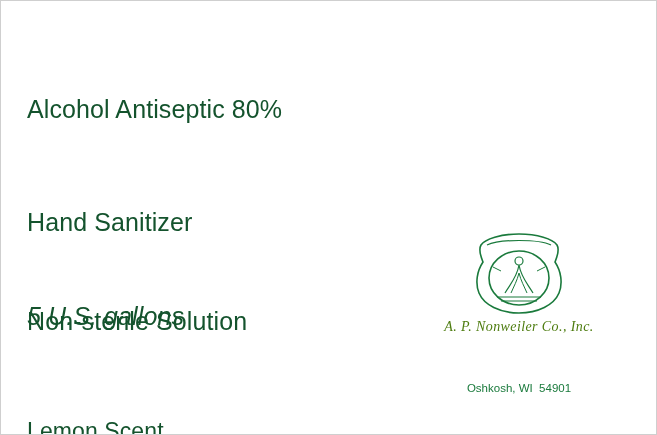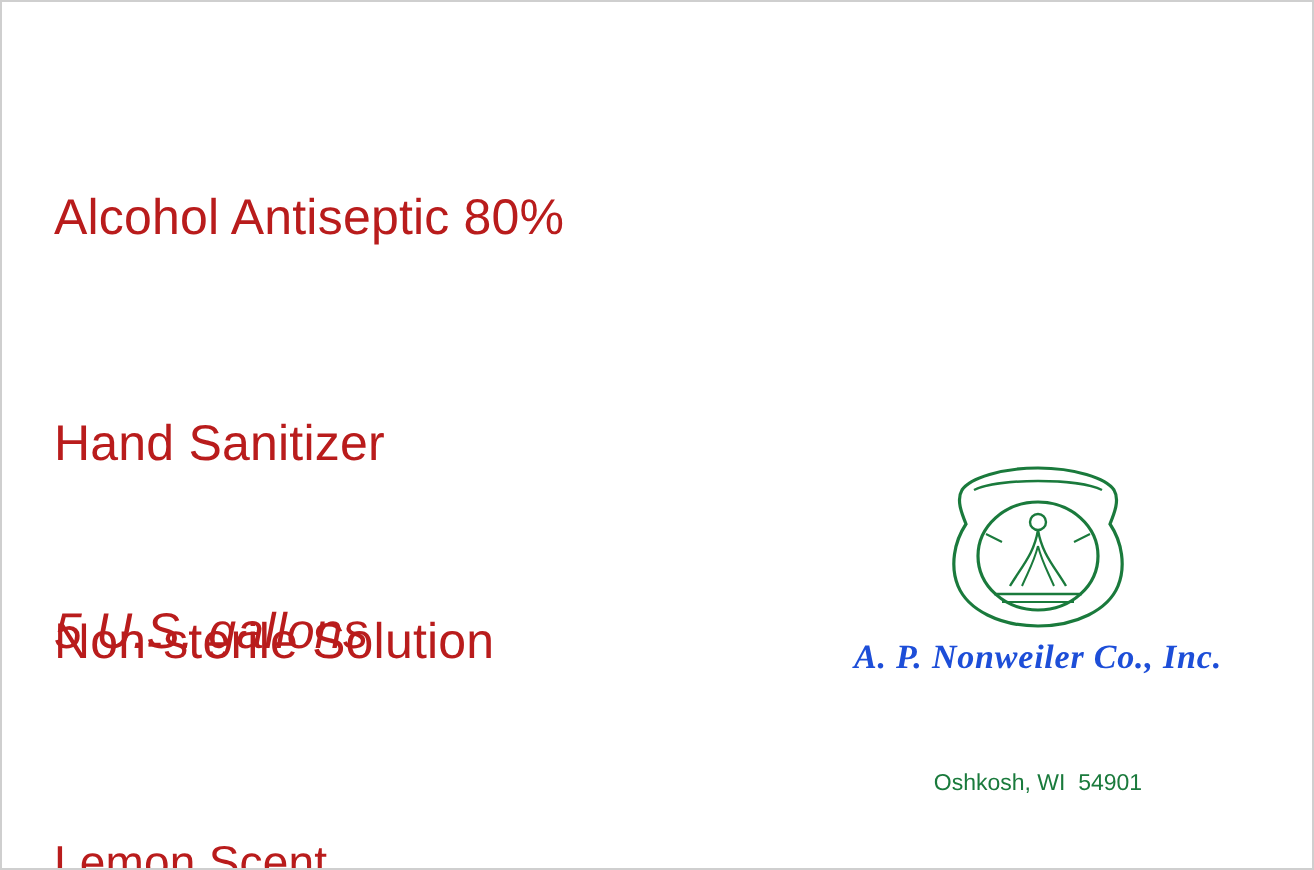--- a/index.html
+++ b/index.html
@@ -15,21 +15,21 @@
     width: 657px;
     height: 435px;
     background: #ffffff;
     border: 1px solid #cfcfcf;
     box-sizing: border-box;
     overflow: hidden;
   }
   .text-block {
     position: absolute;
     left: 26px;
-    color: #b91c1c;
+    color: #14532d;
     font-family: "Liberation Sans", sans-serif;
     font-weight: 400;
     line-height: 1.32;
     white-space: pre;
   }
   .block-product {
     top: 26px;
     font-size: 25px;
     letter-spacing: 0.1px;
   }
@@ -67,23 +67,23 @@
     position: relative;
   }
   .brand-mark svg {
     display: block;
     margin: 0 auto;
   }
   .brand-name {
     margin-top: 2px;
     font-family: "Liberation Serif", serif;
     font-style: italic;
-    font-weight: 700;
-    font-size: 17px;
-    color: #1d4ed8;
+    font-weight: 400;
+    font-size: 14px;
+    color: #4d7c0f;
     letter-spacing: 0.4px;
     white-space: nowrap;
   }
   .brand-address {
     margin-top: 12px;
     font-family: "Liberation Sans", sans-serif;
     font-size: 11.5px;
     color: #1a7a3c;
     line-height: 1.45;
     white-space: pre;

